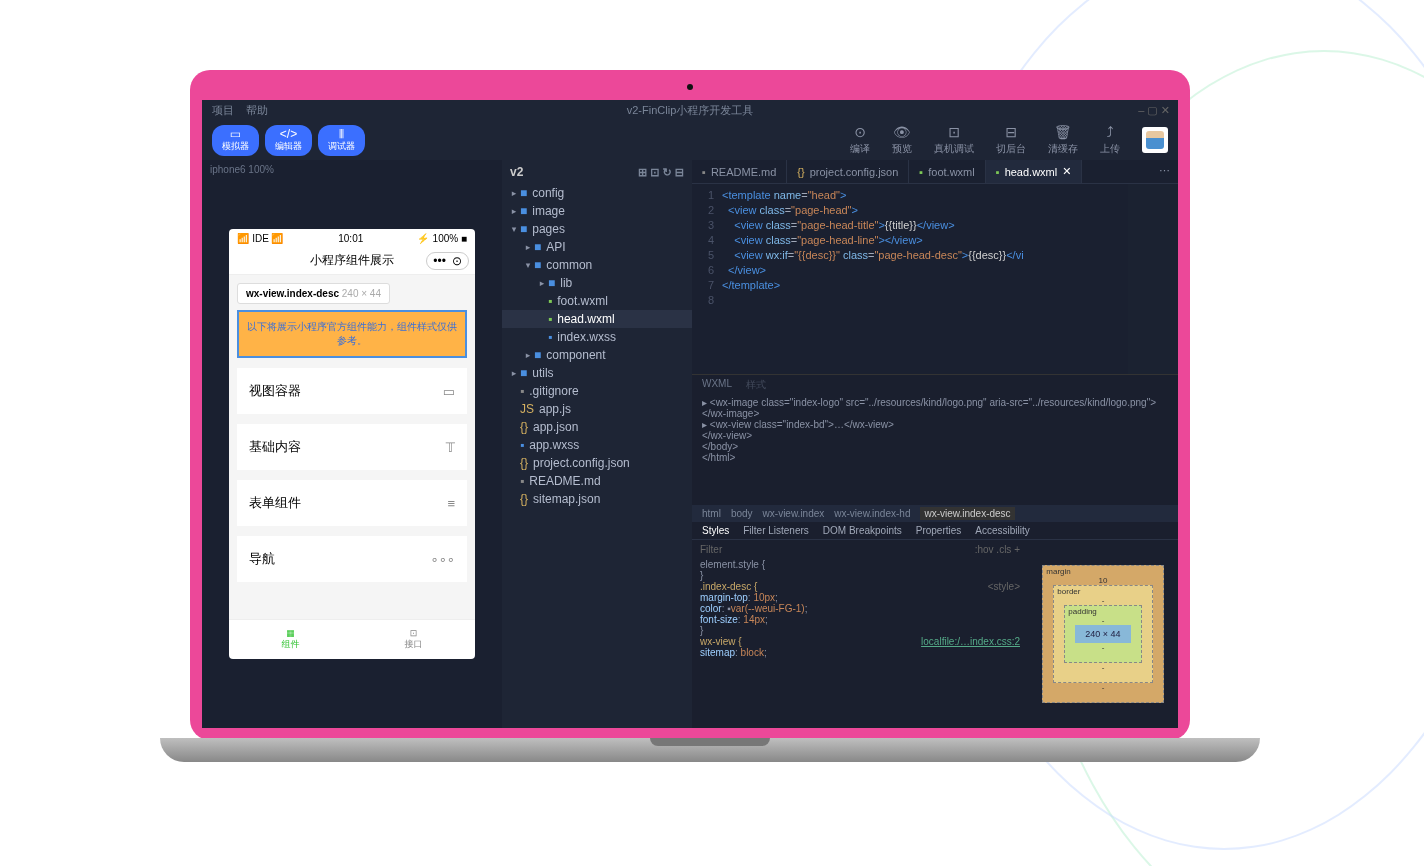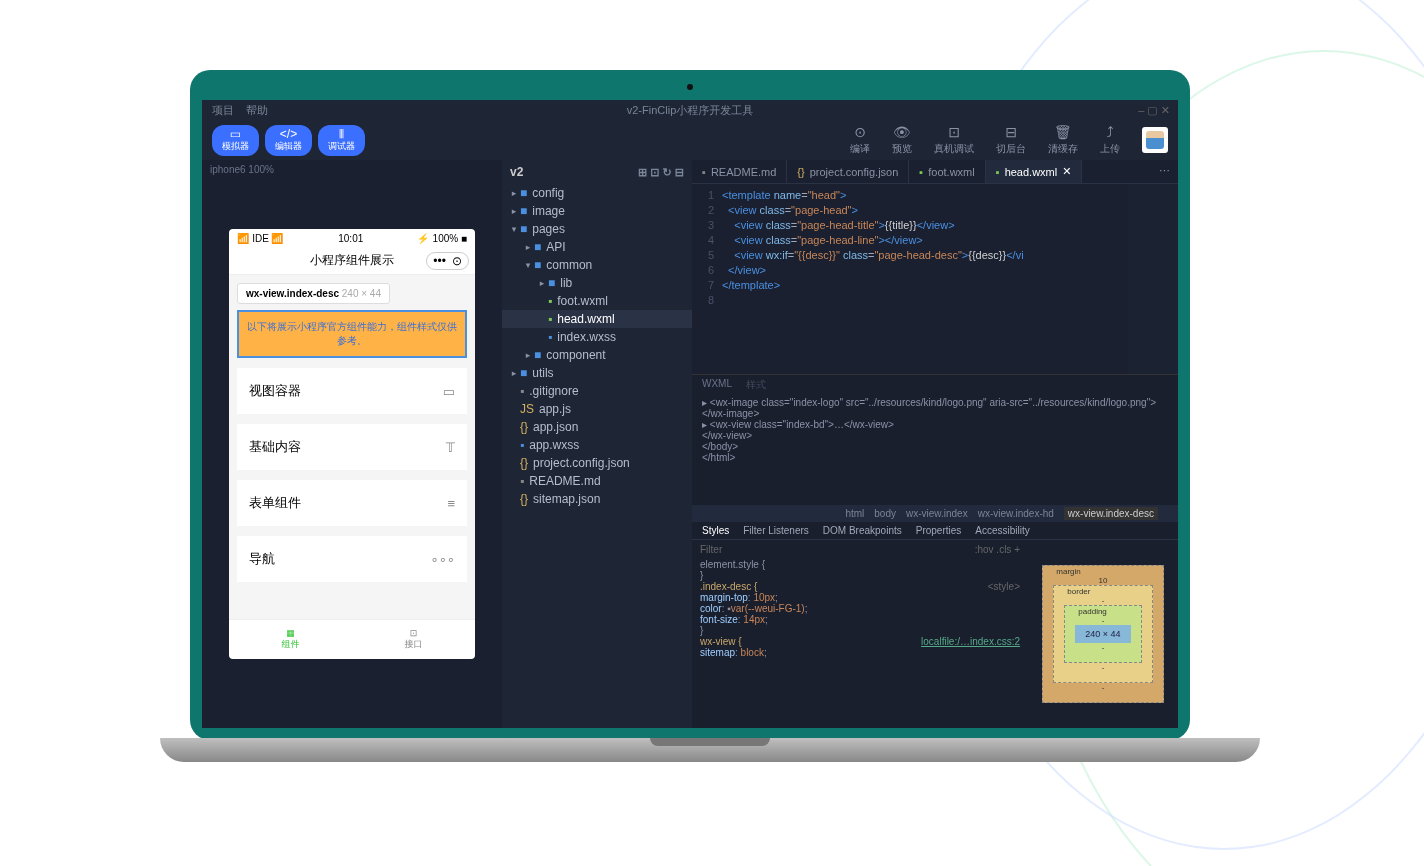--- a/index.html
+++ b/index.html
@@ -4,21 +4,21 @@
 <style>
 * { margin: 0; padding: 0; box-sizing: border-box; font-family: -apple-system, "Segoe UI", sans-serif; }
 body { background: #fff; width: 1424px; height: 866px; overflow: hidden; position: relative; }
 
 
 .bg-curve1 { position: absolute; right: -100px; top: -50px; width: 600px; height: 900px; border: 2px solid #c7d9ff; border-radius: 50%; opacity: 0.5; }
 .bg-curve2 { position: absolute; right: -200px; top: 50px; width: 600px; height: 900px; border: 2px solid #b8f0d0; border-radius: 50%; opacity: 0.5; }
 
 
 .laptop { position: absolute; left: 160px; top: 70px; width: 1060px; height: 710px; }
-.laptop-bezel { width: 1000px; height: 670px; background: #0f766e; border-radius: 20px; padding: 30px 12px 12px; margin: 0 auto; position: relative; }
+.laptop-bezel { width: 1000px; height: 670px; background: #ec4899; border-radius: 20px; padding: 30px 12px 12px; margin: 0 auto; position: relative; }
 .camera { position: absolute; top: 14px; left: 50%; width: 6px; height: 6px; background: #111; border-radius: 50%; margin-left: -3px; }
 .laptop-base { width: 1100px; height: 24px; background: linear-gradient(#bfbfbf, #888); margin: -2px auto 0; border-radius: 0 0 40px 40px; position: relative; }
 .laptop-notch { position: absolute; top: 0; left: 50%; width: 120px; height: 8px; background: #777; margin-left: -60px; border-radius: 0 0 8px 8px; }
 
 .screen { width: 976px; height: 628px; background: #1a2030; display: flex; flex-direction: column; font-size: 11px; color: #a0a8b8; }
 
 
 .titlebar { height: 20px; display: flex; align-items: center; position: relative; background: #1e2535; }
 .menu-items { display: flex; gap: 12px; padding-left: 10px; }
 .menu-items span { color: #7a8598; font-size: 11px; }
@@ -91,38 +91,38 @@
 .tk-tag { color: #4a8fe0; }
 .tk-attr { color: #7fb8e8; }
 .tk-str { color: #c88658; }
 .tk-brace { color: #d0d0d0; }
 
 
 .devtools { flex: 1; display: flex; flex-direction: column; background: #1a1f2e; border-top: 1px solid #333; overflow: hidden; font-size: 10px; }
 .dv-tabs { display: flex; gap: 14px; padding: 3px 10px; color: #6a7488; }
 .dv-dom { flex: 0 0 110px; padding: 2px 10px; font-family: Consolas, monospace; overflow: hidden; color: #8a92a5; }
 .dv-dom .hl { background: #2a5fd8; color: #fff; }
-.dv-path { padding: 3px 10px; background: #222a3d; color: #7a8598; text-align: right; }
+.dv-path { padding: 3px 10px; background: #222a3d; color: #7a8598; }
 .dv-path span { margin-right: 10px; }
 .dv-path .active { background: #333; padding: 1px 4px; color: #ccc; }
 .dv-subtabs { display: flex; gap: 14px; padding: 3px 10px; background: #1a1f2e; border-bottom: 1px solid #2a3245; }
 .dv-subtabs span.active { color: #fff; }
 .dv-bottom { flex: 1; display: flex; overflow: hidden; }
 .styles-pane { flex: 1; padding: 4px 8px; font-family: Consolas, monospace; color: #8a92a5; overflow: hidden; }
 .filter-row { display: flex; justify-content: space-between; color: #666; margin-bottom: 4px; }
 .css-prop { color: #9ecfff; }
 .css-val { color: #c88658; }
 .css-sel { color: #c8a868; }
 .box-model { width: 150px; padding: 6px; display: flex; align-items: center; justify-content: center; }
 .bm { border: 1px dashed #888; padding: 10px; text-align: center; font-size: 9px; position: relative; }
 .bm-margin { background: #d4a868; color: #333; }
 .bm-border { background: #e8d088; }
 .bm-padding { background: #c8e088; }
 .bm-content { background: #88b8d8; padding: 4px 10px; color: #224; border: none; }
-.bm-label { position: absolute; top: 1px; left: 13px; font-size: 8px; }
+.bm-label { position: absolute; top: 1px; left: 3px; font-size: 8px; }
 </style>
 </head>
 <body>
 
 <div class="bg-curve2"></div>
 <div class="bg-curve1"></div>
 
 <div class="laptop">
   <div class="laptop-bezel">
     <div class="camera"></div>

